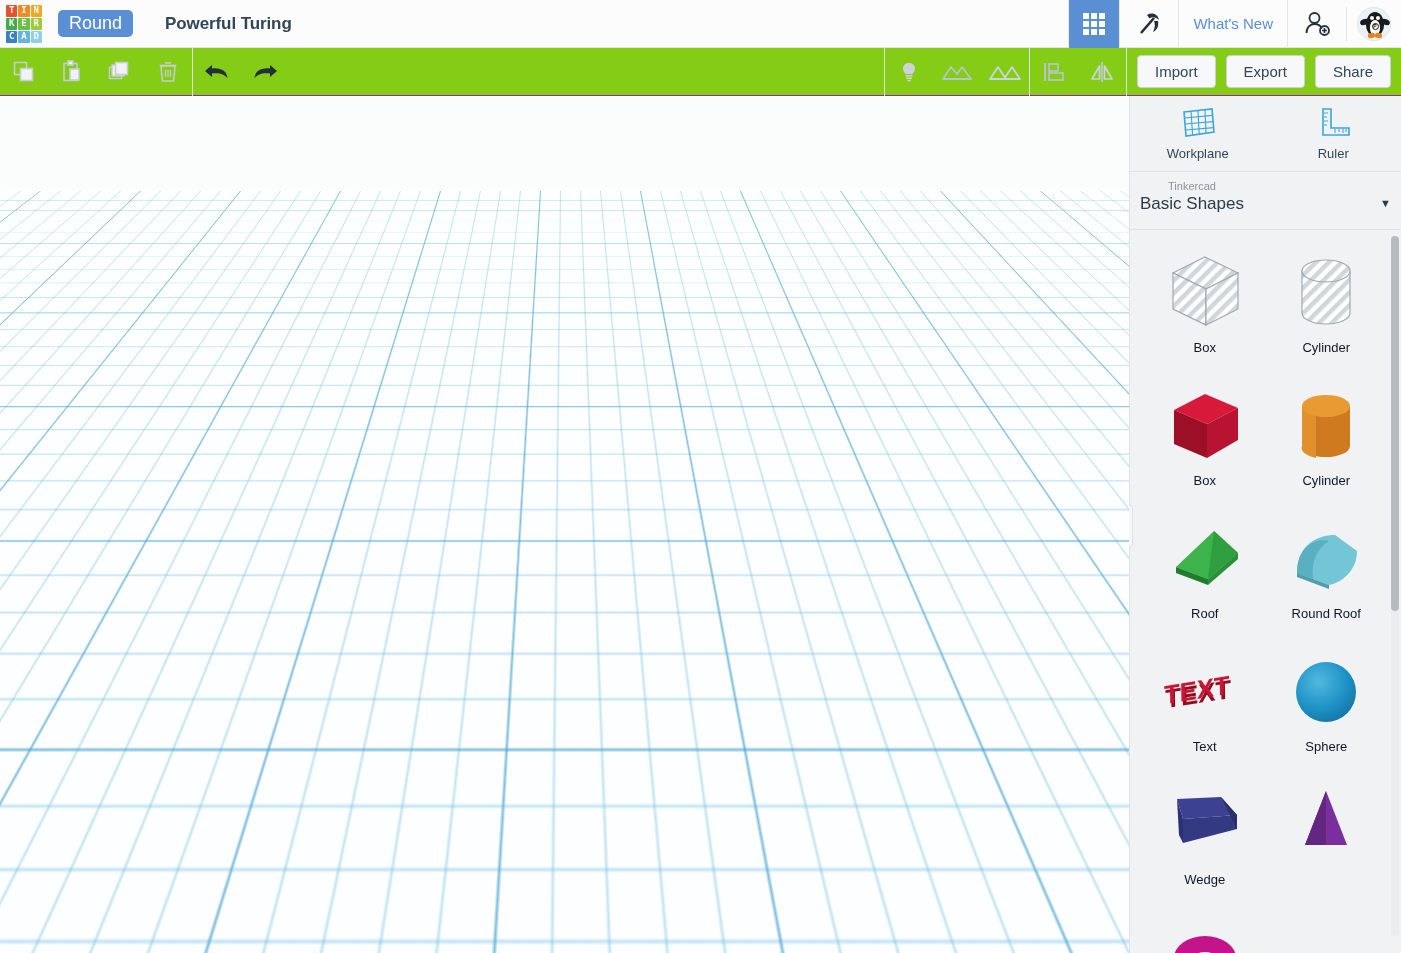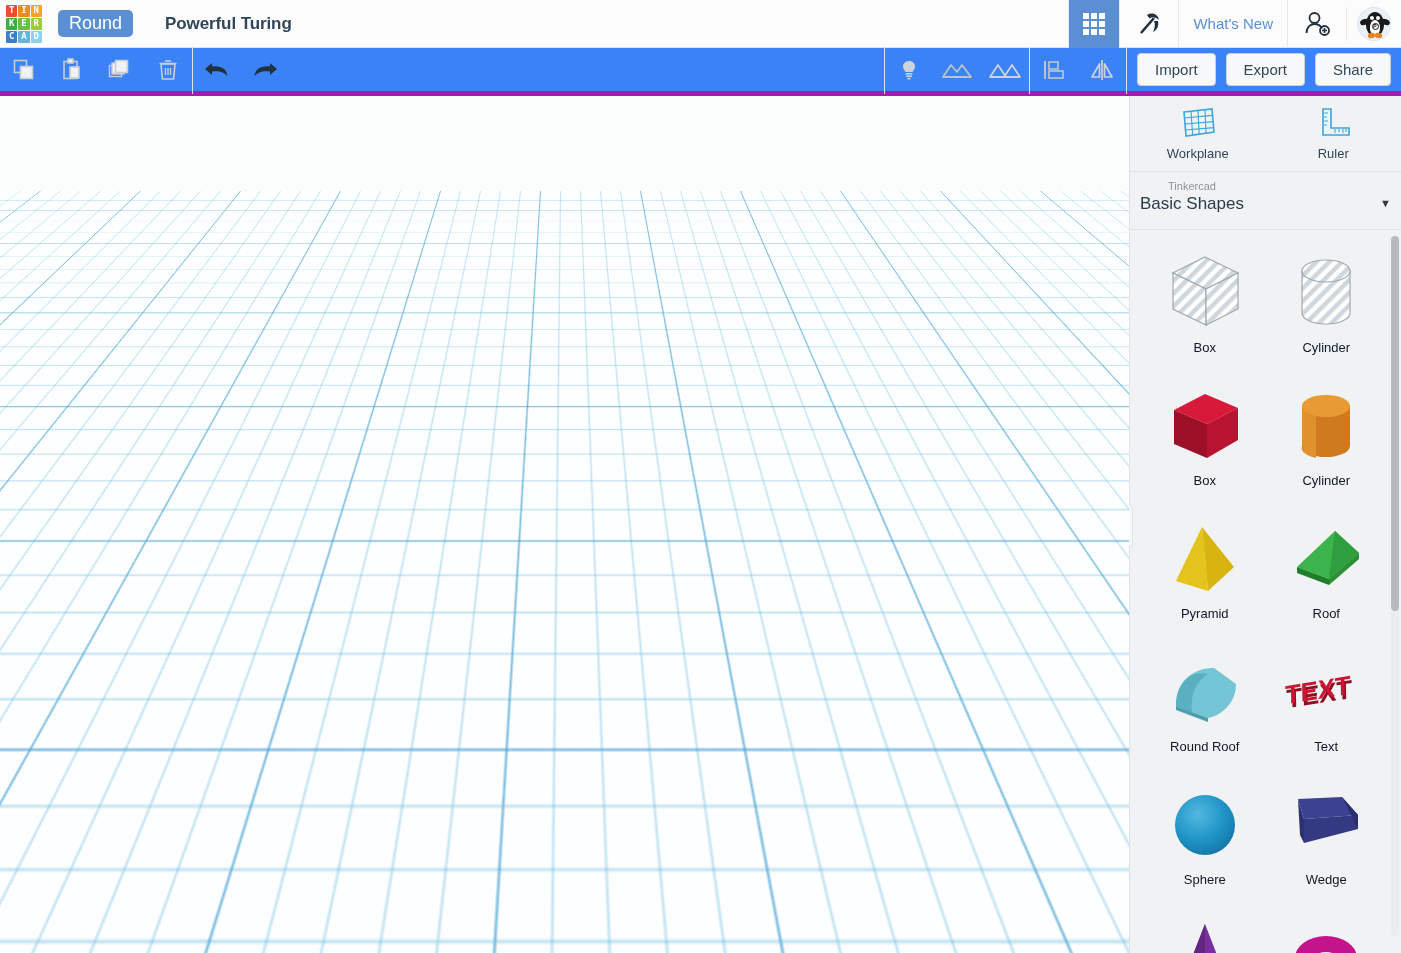--- a/index.html
+++ b/index.html
@@ -72,21 +72,21 @@
   .peng-eyeL { position: absolute; left: 12px; top: 8px; width: 4px; height: 4px; background: #fff; border-radius: 50%; }
   .peng-eyeR { position: absolute; left: 18px; top: 8px; width: 4px; height: 4px; background: #fff; border-radius: 50%; }
   .peng-footL { position: absolute; left: 10px; top: 25px; width: 7px; height: 5px; background: #e8821a;
     border-radius: 2px; transform: rotate(-12deg); }
   .peng-footR { position: absolute; left: 17px; top: 25px; width: 7px; height: 5px; background: #e8821a;
     border-radius: 2px; transform: rotate(12deg); }
 
   
   #toolbar {
     position: absolute; left: 0; top: 48px; width: 1401px; height: 48px;
-    background: #3b82f6; border-bottom: 5px solid #a21caf;
+    background: #84cc16; border-bottom: 1px solid #a21caf;
     display: flex; align-items: center;
   }
   .tool-group { display: flex; align-items: center; height: 48px; }
   .tool-btn {
     width: 48px; height: 48px; display: flex; align-items: center; justify-content: center;
     cursor: pointer;
   }
   .sep { width: 1px; height: 48px; background: #dfe1e3; }
   .spacer { flex: 1 1 auto; }
   .txt-btn {
@@ -474,29 +474,20 @@
         <div class="shape-art">
           <svg width="80" height="86" viewBox="0 0 80 86">
             <path d="M16,22 h48 v40 a24,11 0 0 1 -48,0 Z" fill="#cf7a1e"></path>
             <path d="M16,22 h14 v52 a24,11 0 0 1 -14,-12 Z" fill="#e0902c"></path>
             <ellipse cx="40" cy="22" rx="24" ry="11" fill="#e89a33"></ellipse>
           </svg>
         </div>
         <span class="shape-lab">Cylinder</span>
       </div>
 
-      <div class="shape-cell">
-        <div class="shape-art">
-          <svg width="86" height="86" viewBox="0 0 86 86">
-            <polygon points="40,10 14,64 46,74" fill="#e5c31d"></polygon>
-            <polygon points="40,10 46,74 72,50" fill="#d9b411"></polygon>
-          </svg>
-        </div>
-        <span class="shape-lab">Pyramid</span>
-      </div>
 
       <div class="shape-cell">
         <div class="shape-art">
           <svg width="86" height="86" viewBox="0 0 86 86">
             <polygon points="52,14 14,50 46,62 76,36" fill="#3db34b"></polygon>
             <polygon points="14,50 46,62 46,68 14,56" fill="#1f7d2c"></polygon>
             <polygon points="46,62 76,36 76,42 46,68" fill="#2a8f36"></polygon>
             <polygon points="52,14 76,36 46,62" fill="#2f9e3f"></polygon>
           </svg>
         </div>

